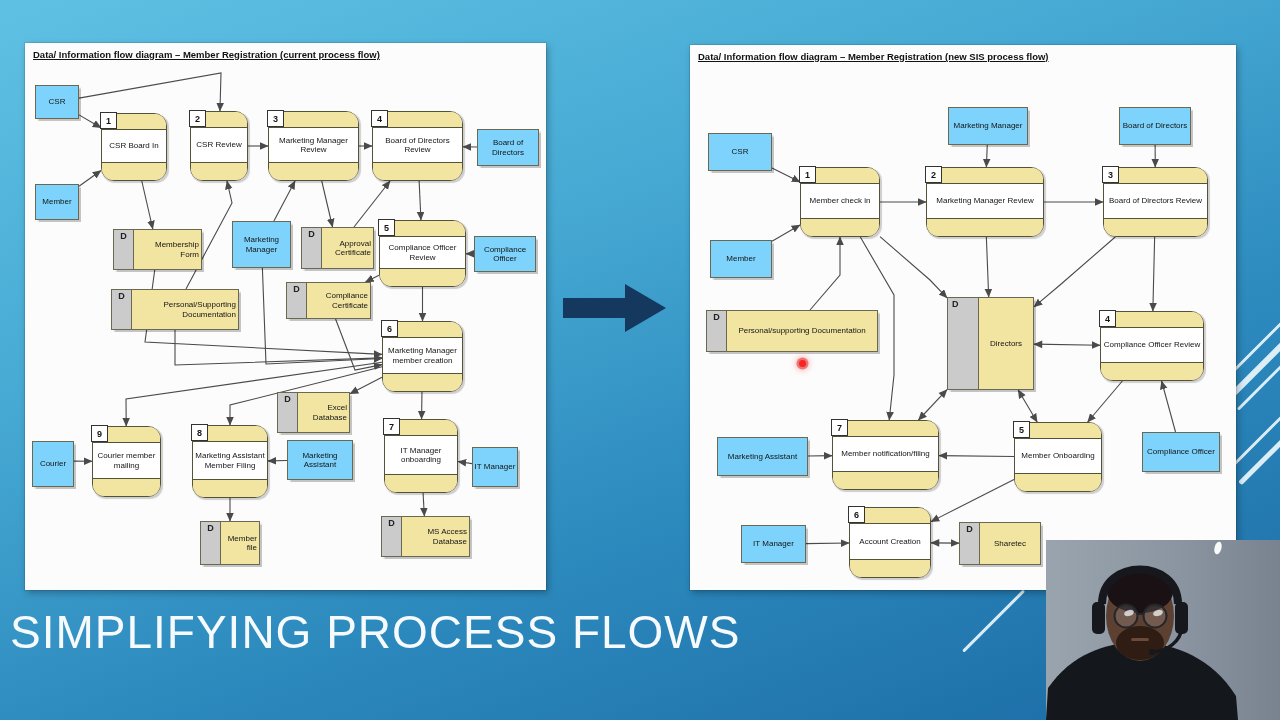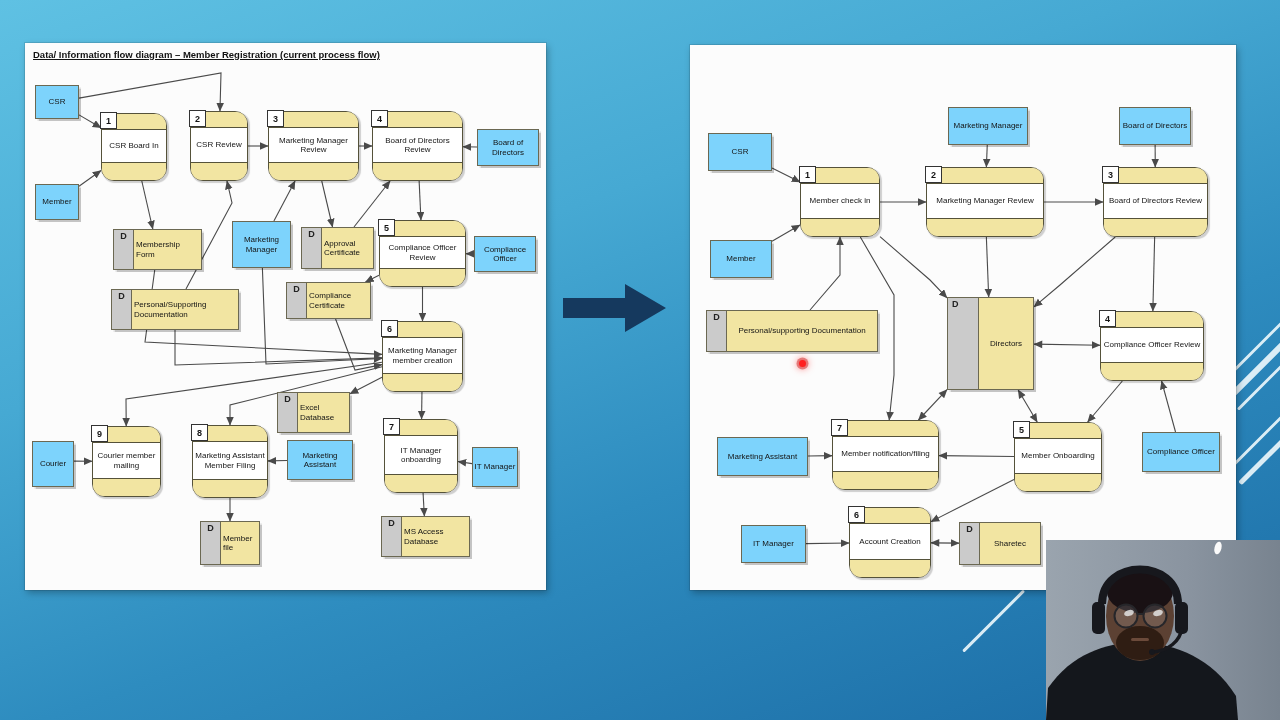--- a/index.html
+++ b/index.html
@@ -12,21 +12,21 @@
   .external{background:#7dd3fc;border:1.3px solid #6b6852;display:flex;align-items:center;justify-content:center;text-align:center;font-size:8px;line-height:1.15;padding:1px;box-shadow:1.5px 1.5px 1px rgba(0,0,0,.22);}
   .process{background:#fff;border:1.4px solid #55523a;border-radius:13px;display:flex;flex-direction:column;box-shadow:1.5px 1.5px 1px rgba(0,0,0,.18);}
   .pband{flex:0 0 15px;background:#f2e5a2;}
   .pband.top{border-bottom:1.2px solid #55523a;border-radius:11px 11px 0 0;}
   .pband.bot{border-top:1.2px solid #55523a;border-radius:0 0 11px 11px;margin-top:auto;flex-basis:17px;}
   .plabel{flex:1;display:flex;align-items:center;justify-content:center;text-align:center;font-size:8px;line-height:1.15;padding:0 2px;}
   .pnum{position:absolute;top:-2px;left:-2px;width:15px;height:15px;background:#fff;border:1.3px solid #333;font-size:9px;font-weight:bold;display:flex;align-items:center;justify-content:center;z-index:3;}
   .datastore{background:#f2e5a2;border:1.3px solid #6b6852;display:flex;box-shadow:1.5px 1.5px 1px rgba(0,0,0,.22);}
   .dcell{flex:0 0 19px;background:#cbcbcb;border-right:1.3px solid #6b6852;font-size:9px;font-weight:bold;text-align:center;padding-top:1px;color:#222;}
   .datastore.tall .dcell{flex-basis:26px;text-align:left;padding-left:4px;}
-  .dlabel{flex:1;display:flex;align-items:center;justify-content:center;text-align:left;font-size:8px;line-height:1.15;padding:0 2px;border-radius:11px;}
+  .dlabel{flex:1;display:flex;align-items:center;justify-content:center;text-align:right;font-size:8px;line-height:1.15;padding:0 2px;border-radius:11px;}
   .laser{position:absolute;width:7px;height:7px;border-radius:50%;background:#ff2020;z-index:4;box-shadow:0 0 0 2.5px rgba(205,40,40,.5),0 0 7px 2px rgba(255,70,70,.65);}
   #big-arrow{position:absolute;left:563px;top:283px;z-index:5;}
   #slide-title{position:absolute;left:10px;top:605px;font-size:46px;letter-spacing:1px;color:#f7fafc;white-space:nowrap;}
   #webcam{position:absolute;left:1046px;top:540px;width:234px;height:180px;z-index:6;}
 </style>
 </head>
 <body>
 
 <div id="stage" style="background: linear-gradient(160deg, rgb(95, 193, 227) 0%, rgb(70, 169, 211) 35%, rgb(46, 140, 191) 62%, rgb(26, 106, 164) 100%);">
 
@@ -183,20 +183,21 @@
         <div class="dcell">D</div>
         <div class="dlabel">MS Access Database</div>
       </div>
     </div>
 
   <svg id="big-arrow" width="105" height="50">
     <polygon points="0,15 62,15 62,1 103,25 62,49 62,35 0,35" fill="#15395e"></polygon>
   </svg>
 
   <div class="panel" id="right-diagram" style="left:690px;top:45px;width:546px;height:545px;">
+    <div class="panel-title">Data/ Information flow diagram – Member Registration (new SIS process flow)</div>
   <svg class="edges" width="546" height="545">
         <defs>
           <marker id="right-diagram-arrow" markerWidth="9" markerHeight="8" refX="7.5" refY="3.5" orient="auto">
             <path d="M0,0 L8,3.5 L0,7 Z" fill="#4a4a4a"></path>
           </marker>
           <marker id="right-diagram-arrow-rev" markerWidth="9" markerHeight="8" refX="0.5" refY="3.5" orient="auto">
             <path d="M8,0 L0,3.5 L8,7 Z" fill="#4a4a4a"></path>
           </marker>
         </defs>
         <polyline points="82,123 110,137" fill="none" stroke="#4a4a4a" stroke-width="1.1" marker-end="url(#right-diagram-arrow)"></polyline>
@@ -293,20 +294,21 @@
       <div class="node external" style="left: 51px; top: 480px; width: 65px; height: 38px;">
         <div>IT Manager</div>
       </div>
       <div class="node datastore" style="left: 269px; top: 477px; width: 82px; height: 43px;">
         <div class="dcell">D</div>
         <div class="dlabel">Sharetec</div>
       </div>
       <div class="laser" style="left: 109px; top: 315px; background: rgb(255, 32, 32);"></div>
     </div>
 
+  <div id="slide-title">SIMPLIFYING PROCESS FLOWS</div>
 
   <div id="webcam">
     <svg width="234" height="180" viewBox="0 0 234 180">
       <defs>
         <linearGradient id="wallgrad" x1="0" y1="0" x2="1" y2="0">
           <stop offset="0" stop-color="#9aa4ae"></stop>
             <stop offset="0.6" stop-color="#8a94a0"></stop>
             <stop offset="1" stop-color="#78838f"></stop>
         </linearGradient>
       </defs>

